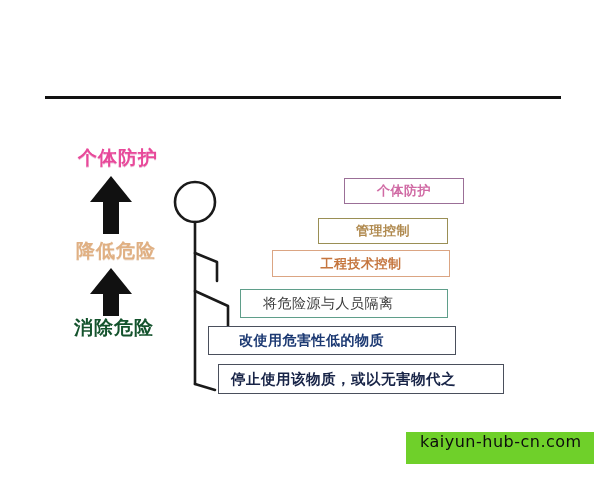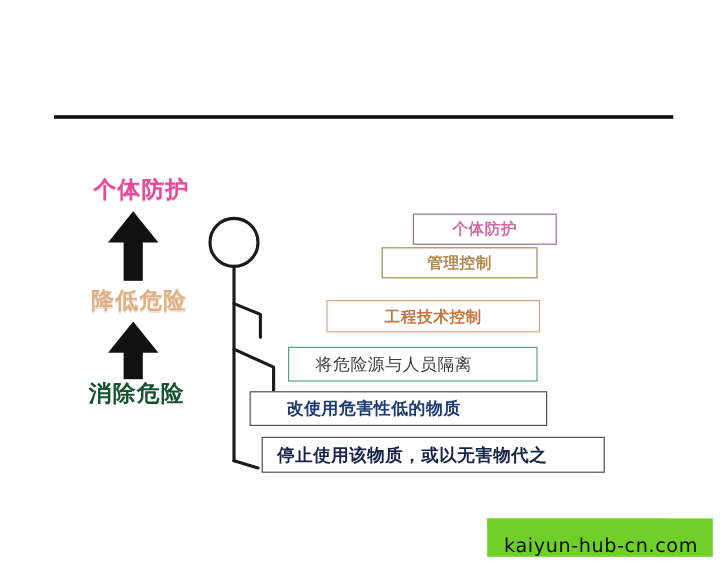--- a/index.html
+++ b/index.html
@@ -85,21 +85,21 @@
     letter-spacing: 0.5px;
     white-space: nowrap;
   }
   #box-ppe {
     left: 344px; top: 178px; width: 120px; height: 26px;
     border: 1.6px solid #9b6f97;
     color: #d06aa4;
     font-weight: bold;
   }
   #box-admin {
-    left: 318px; top: 206px; width: 130px; height: 26px;
+    left: 318px; top: 218px; width: 130px; height: 26px;
     border: 1.6px solid #9a8f55;
     color: #b08a4f;
     font-weight: bold;
   }
   #box-engineering {
     left: 272px; top: 250px; width: 178px; height: 27px;
     border: 1.6px solid #dba583;
     color: #c5763f;
     font-weight: bold;
   }
@@ -146,21 +146,21 @@
 
   
   #url-banner {
     position: absolute;
     left: 406px;
     top: 432px;
     width: 188px;
     height: 32px;
     background: #6fd02a;
     display: flex;
-    align-items: flex-end;
+    align-items: flex-start;
     padding-left: 14px;
     box-sizing: border-box;
   }
   #url-banner-text {
     font-size: 16px;
     color: #0d0d0d;
     letter-spacing: 0.5px;
     white-space: nowrap;
   }
   #url-banner-highlight {

